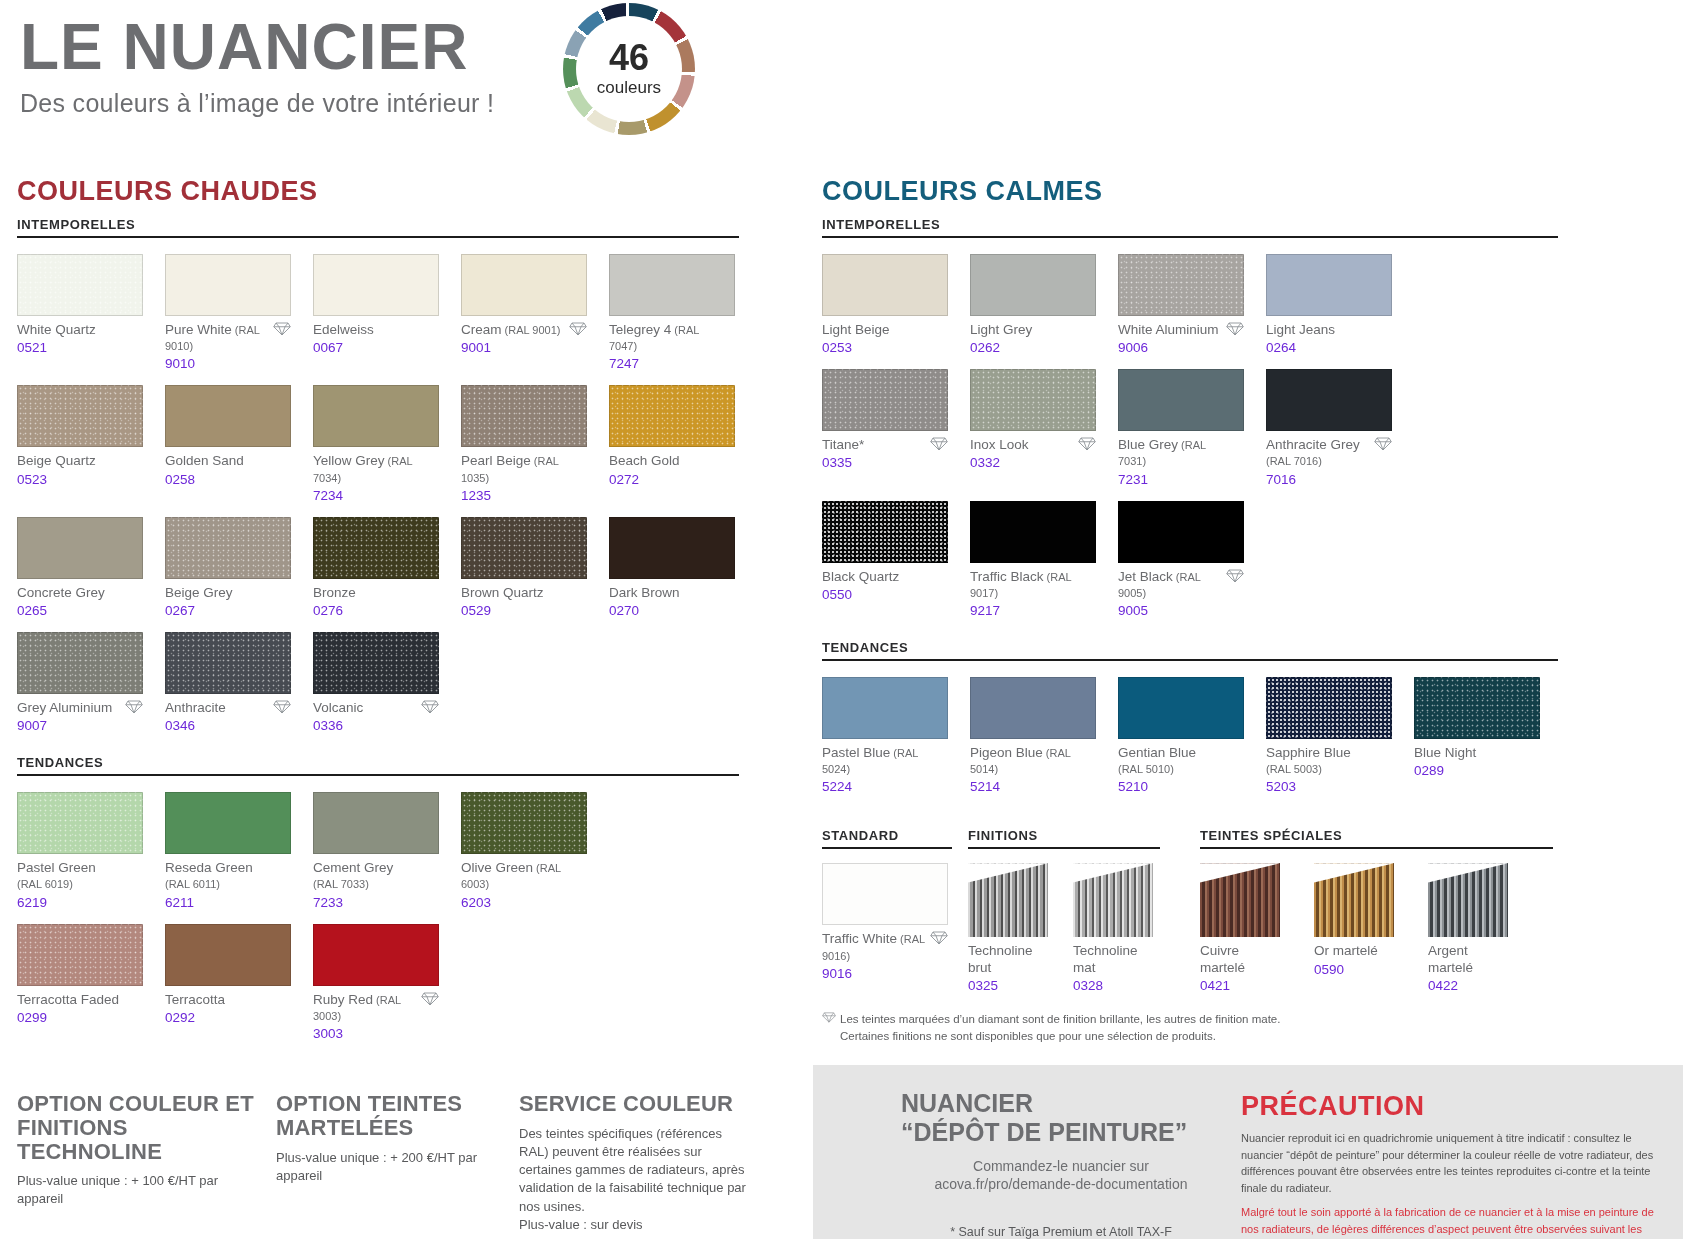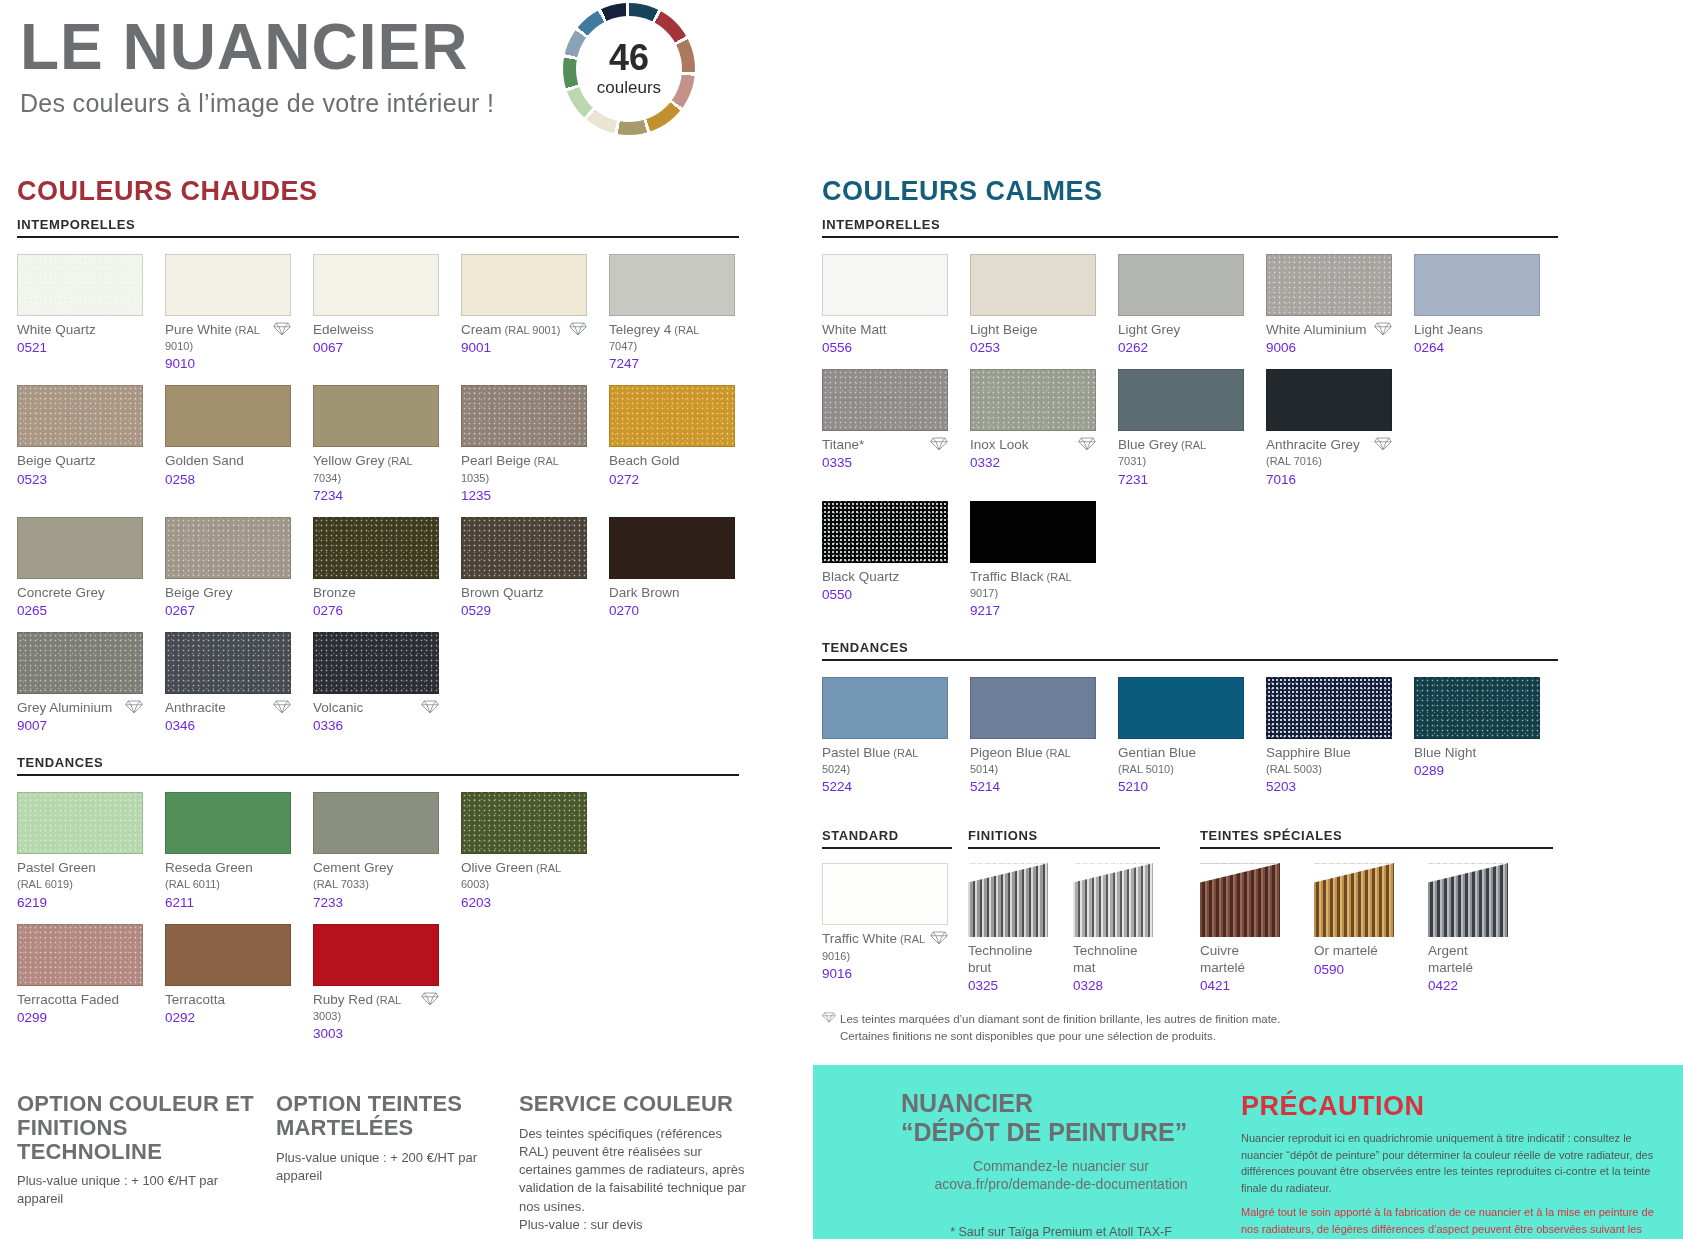--- a/index.html
+++ b/index.html
@@ -82,21 +82,21 @@
 
   
   .opt { position:absolute; top:1092px; }
   .opt h3 { font-size:22px; font-weight:700; color:var(--heading,#6d6e71); line-height:1.08; letter-spacing:.2px; }
   .opt p { font-size:13px; color:#58595b; margin-top:9px; white-space:pre-line; line-height:1.4; }
   .opt1 { left:17px;  width:250px; }
   .opt2 { left:276px; width:235px; }
   .opt3 { left:519px; width:228px; }
   .opt3 h3 { margin-bottom:2px; }
 
-  .grey-box { position:absolute; left:813px; top:1065px; width:870px; height:174px; background:#5eead4; }
+  .grey-box { position:absolute; left:813px; top:1065px; width:870px; height:174px; background:#e5e5e5; }
   .depot { position:absolute; left:88px; top:24px; width:320px; }
   .depot h3 { font-size:25px; font-weight:700; color:#6d6e71; line-height:1.15; white-space:pre-line; }
   .depot p { font-size:14px; color:#6d6e71; margin-top:10px; white-space:pre-line; line-height:1.35;text-align:center; }
   .depot .note { font-size:12.5px; margin-top:30px; color:#58595b; }
   .precaution { position:absolute; left:428px; top:26px; width:422px; }
   .precaution h3 { font-size:27px; font-weight:700; color:var(--red,#d9333f); letter-spacing:.5px; }
   .precaution p { font-size:11px; line-height:1.5; margin-top:8px; color:#555; }
   .precaution p.red { color:var(--red,#d9333f); }
 </style>
 </head>
@@ -370,28 +370,20 @@
   </section>
 
   <section class="col col-right calm">
     <h2 class="section-title">COULEURS CALMES</h2>
     <div>
         <div class="group">
     <div class="group-label">INTEMPORELLES</div>
     <div class="rows">
             <div class="row">
               <div class="cell">
-    <div class="box" style="background-color: rgb(246, 246, 244);"></div>
-    <div class="label">
-
-      <div class="sw-name-line"><span class="sw-name">White Matt</span></div>
-      <div class="sw-code">0556</div>
-    </div>
-  </div>
-              <div class="cell">
     <div class="box" style="background-color: rgb(226, 220, 206);"></div>
     <div class="label">
 
       <div class="sw-name-line"><span class="sw-name">Light Beige</span></div>
       <div class="sw-code">0253</div>
     </div>
   </div>
               <div class="cell">
     <div class="box" style="background-color: rgb(178, 181, 178);"></div>
     <div class="label">
@@ -475,20 +467,32 @@
       <div class="sw-name-line"><span class="sw-name">Black Quartz</span></div>
       <div class="sw-code">0550</div>
     </div>
   </div>
               <div class="cell">
     <div class="box" style="background-color: rgb(2, 2, 2);"></div>
     <div class="label">
 
       <div class="sw-name-line"><span class="sw-name">Traffic Black</span><span class="sw-ral"> (RAL 9017)</span></div>
       <div class="sw-code">9217</div>
+    </div>
+  </div>
+              <div class="cell">
+    <div class="box" style="background-color: rgb(0, 0, 0);"></div>
+    <div class="label">
+      <span class="diamond">
+        <svg viewBox="0 0 24 18">
+                      <path d="M4 1 L20 1 L23 6 L12 17 L1 6 Z M1 6 H23 M4 1 L8 6 L12 17 M20 1 L16 6 L12 17" fill="none" stroke="currentColor" stroke-width="1.2"></path>
+                    </svg>
+      </span>
+      <div class="sw-name-line"><span class="sw-name">Jet Black</span><span class="sw-ral"> (RAL 9005)</span></div>
+      <div class="sw-code">9005</div>
     </div>
   </div>
             </div>
           </div>
   </div>
         <div class="group">
     <div class="group-label">TENDANCES</div>
     <div class="rows">
             <div class="row">
               <div class="cell">

